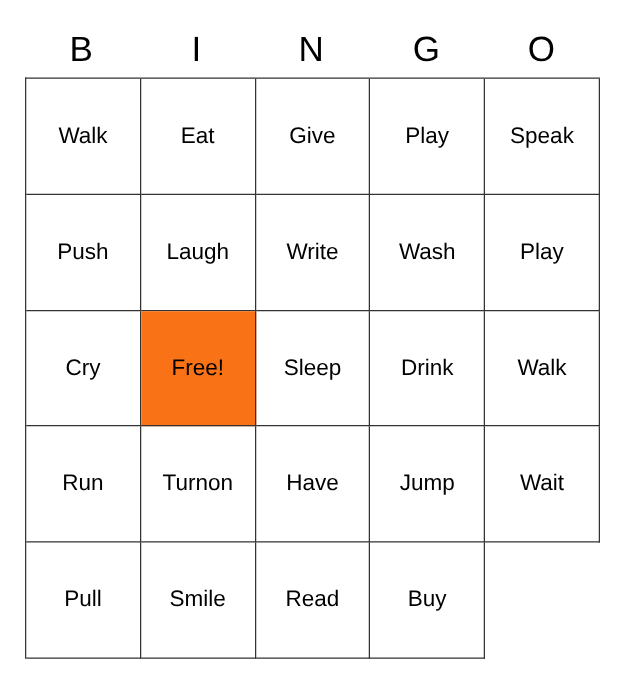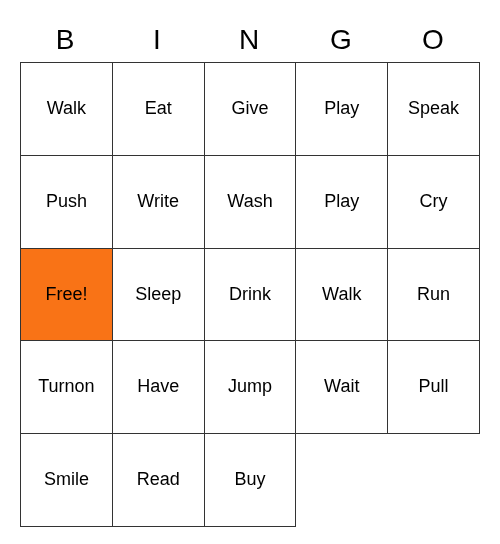--- a/index.html
+++ b/index.html
@@ -76,20 +76,21 @@
       <div class="header-cell">G</div>
       <div class="header-cell">O</div>
     </div>
   <div class="bingo-grid">
   <div class="bingo-cell">Walk</div>
       <div class="bingo-cell">Eat</div>
       <div class="bingo-cell">Give</div>
       <div class="bingo-cell">Play</div>
       <div class="bingo-cell">Speak</div>
       <div class="bingo-cell">Push</div>
+      <div class="bingo-cell">Laugh</div>
       <div class="bingo-cell">Write</div>
       <div class="bingo-cell">Wash</div>
       <div class="bingo-cell">Play</div>
       <div class="bingo-cell">Cry</div>
       <div class="bingo-cell free">Free!</div>
       <div class="bingo-cell">Sleep</div>
       <div class="bingo-cell">Drink</div>
       <div class="bingo-cell">Walk</div>
       <div class="bingo-cell">Run</div>
       <div class="bingo-cell">

